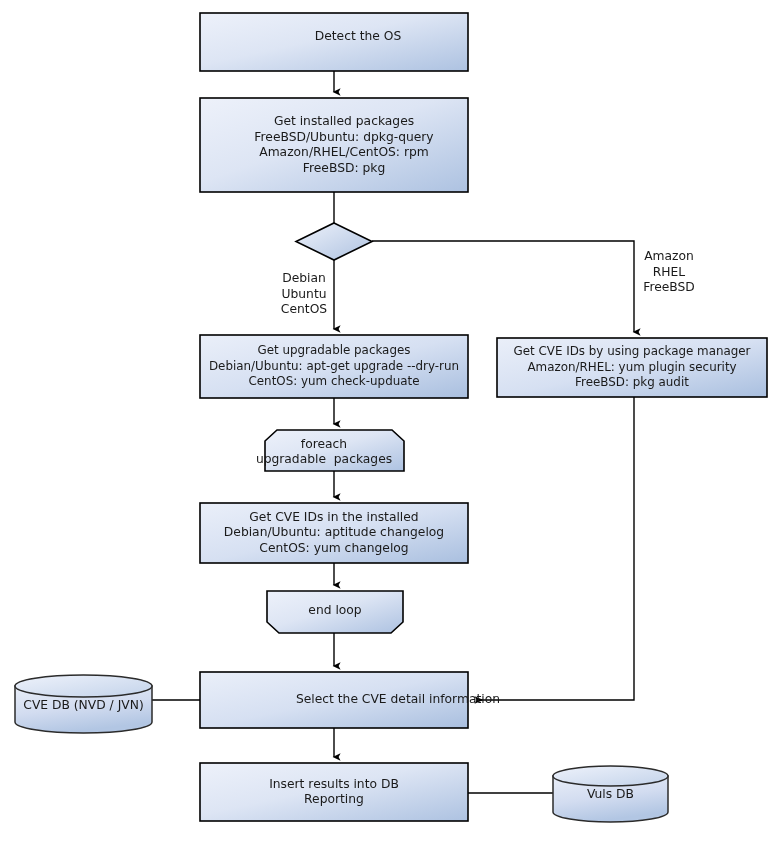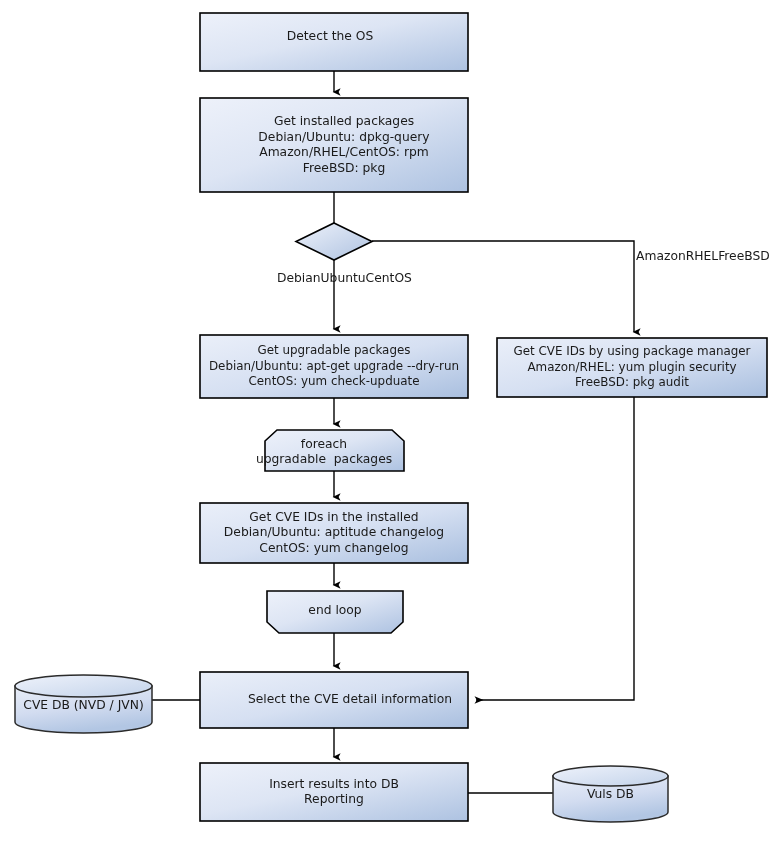--- a/index.html
+++ b/index.html
@@ -35,20 +35,21 @@
     color: #1a1a1a;
     font-family: "DejaVu Sans", sans-serif;
     font-size: 12.3px;
     line-height: 15.5px;
     pointer-events: none;
     white-space: pre;
   }
   .edge-label {
     position: absolute;
     display: flex;
+    flex-direction: column;
     align-items: center;
     text-align: center;
     color: #1a1a1a;
     font-family: "DejaVu Sans", sans-serif;
     font-size: 12.3px;
     line-height: 15.5px;
     white-space: pre;
   }
   .hit {
     position: absolute;
@@ -132,27 +133,27 @@
     </g>
 
     <rect x="200" y="763" width="268" height="58" fill="url(#boxGrad)" stroke="#000000" stroke-width="1.6"></rect>
 
     <g>
       <path d="M553,776 L553,812 A57.5,10 0 0 0 668,812 L668,776 Z" fill="url(#cylBody)" stroke="#2b2b2b" stroke-width="1.5"></path>
       <ellipse cx="610.5" cy="776" rx="57.5" ry="10" fill="url(#cylTop)" stroke="#2b2b2b" stroke-width="1.5"></ellipse>
     </g>
   </svg>
 
-  <div class="node-label" style="left:188px; top:13px; width:268px; height:48px;padding-left:8px;">
+  <div class="node-label" style="left:216px; top:13px; width:268px; height:48px;padding-left:8px;">
     <span>Detect the OS</span>
   </div>
 
   <div class="node-label" style="left:200px; top:98px; width:288px; height:94px;">
     <span>Get installed packages</span>
-    <span>Debian/Ubuntu: dpkg-query</span>
+    <span>FreeBSD/Ubuntu: dpkg-query</span>
     <span>Amazon/RHEL/CentOS: rpm</span>
     <span>FreeBSD: pkg</span>
   </div>
 
   <div class="node-label" style="left:196px; top:335px; width:276px; height:63px; font-size:11.9px;">
     <span>Get upgradable packages</span>
     <span>Debian/Ubuntu: apt-get upgrade --dry-run</span>
     <span>CentOS: yum check-upduate</span>
   </div>
 
@@ -170,21 +171,21 @@
   <div class="node-label" style="left:198px; top:503px; width:272px; height:60px;">
     <span>Get CVE IDs in the installed</span>
     <span>Debian/Ubuntu: aptitude changelog</span>
     <span>CentOS: yum changelog</span>
   </div>
 
   <div class="node-label" style="left:267px; top:591px; width:136px; height:40px;">
     <span>end loop</span>
   </div>
 
-  <div class="node-label" style="left:200px; top:672px; width:300px; height:56px;">
+  <div class="node-label" style="left:200px; top:672px; width:300px; height:56px;align-items:flex-end;">
     <span>Select the CVE detail information</span>
   </div>
 
   <div class="node-label" style="left:15px; top:686px; width:137px; height:40px;">
     <span>CVE DB (NVD / JVN)</span>
   </div>
 
   <div class="node-label" style="left:200px; top:763px; width:268px; height:58px;">
     <span>Insert results into DB</span>
     <span>Reporting</span>

